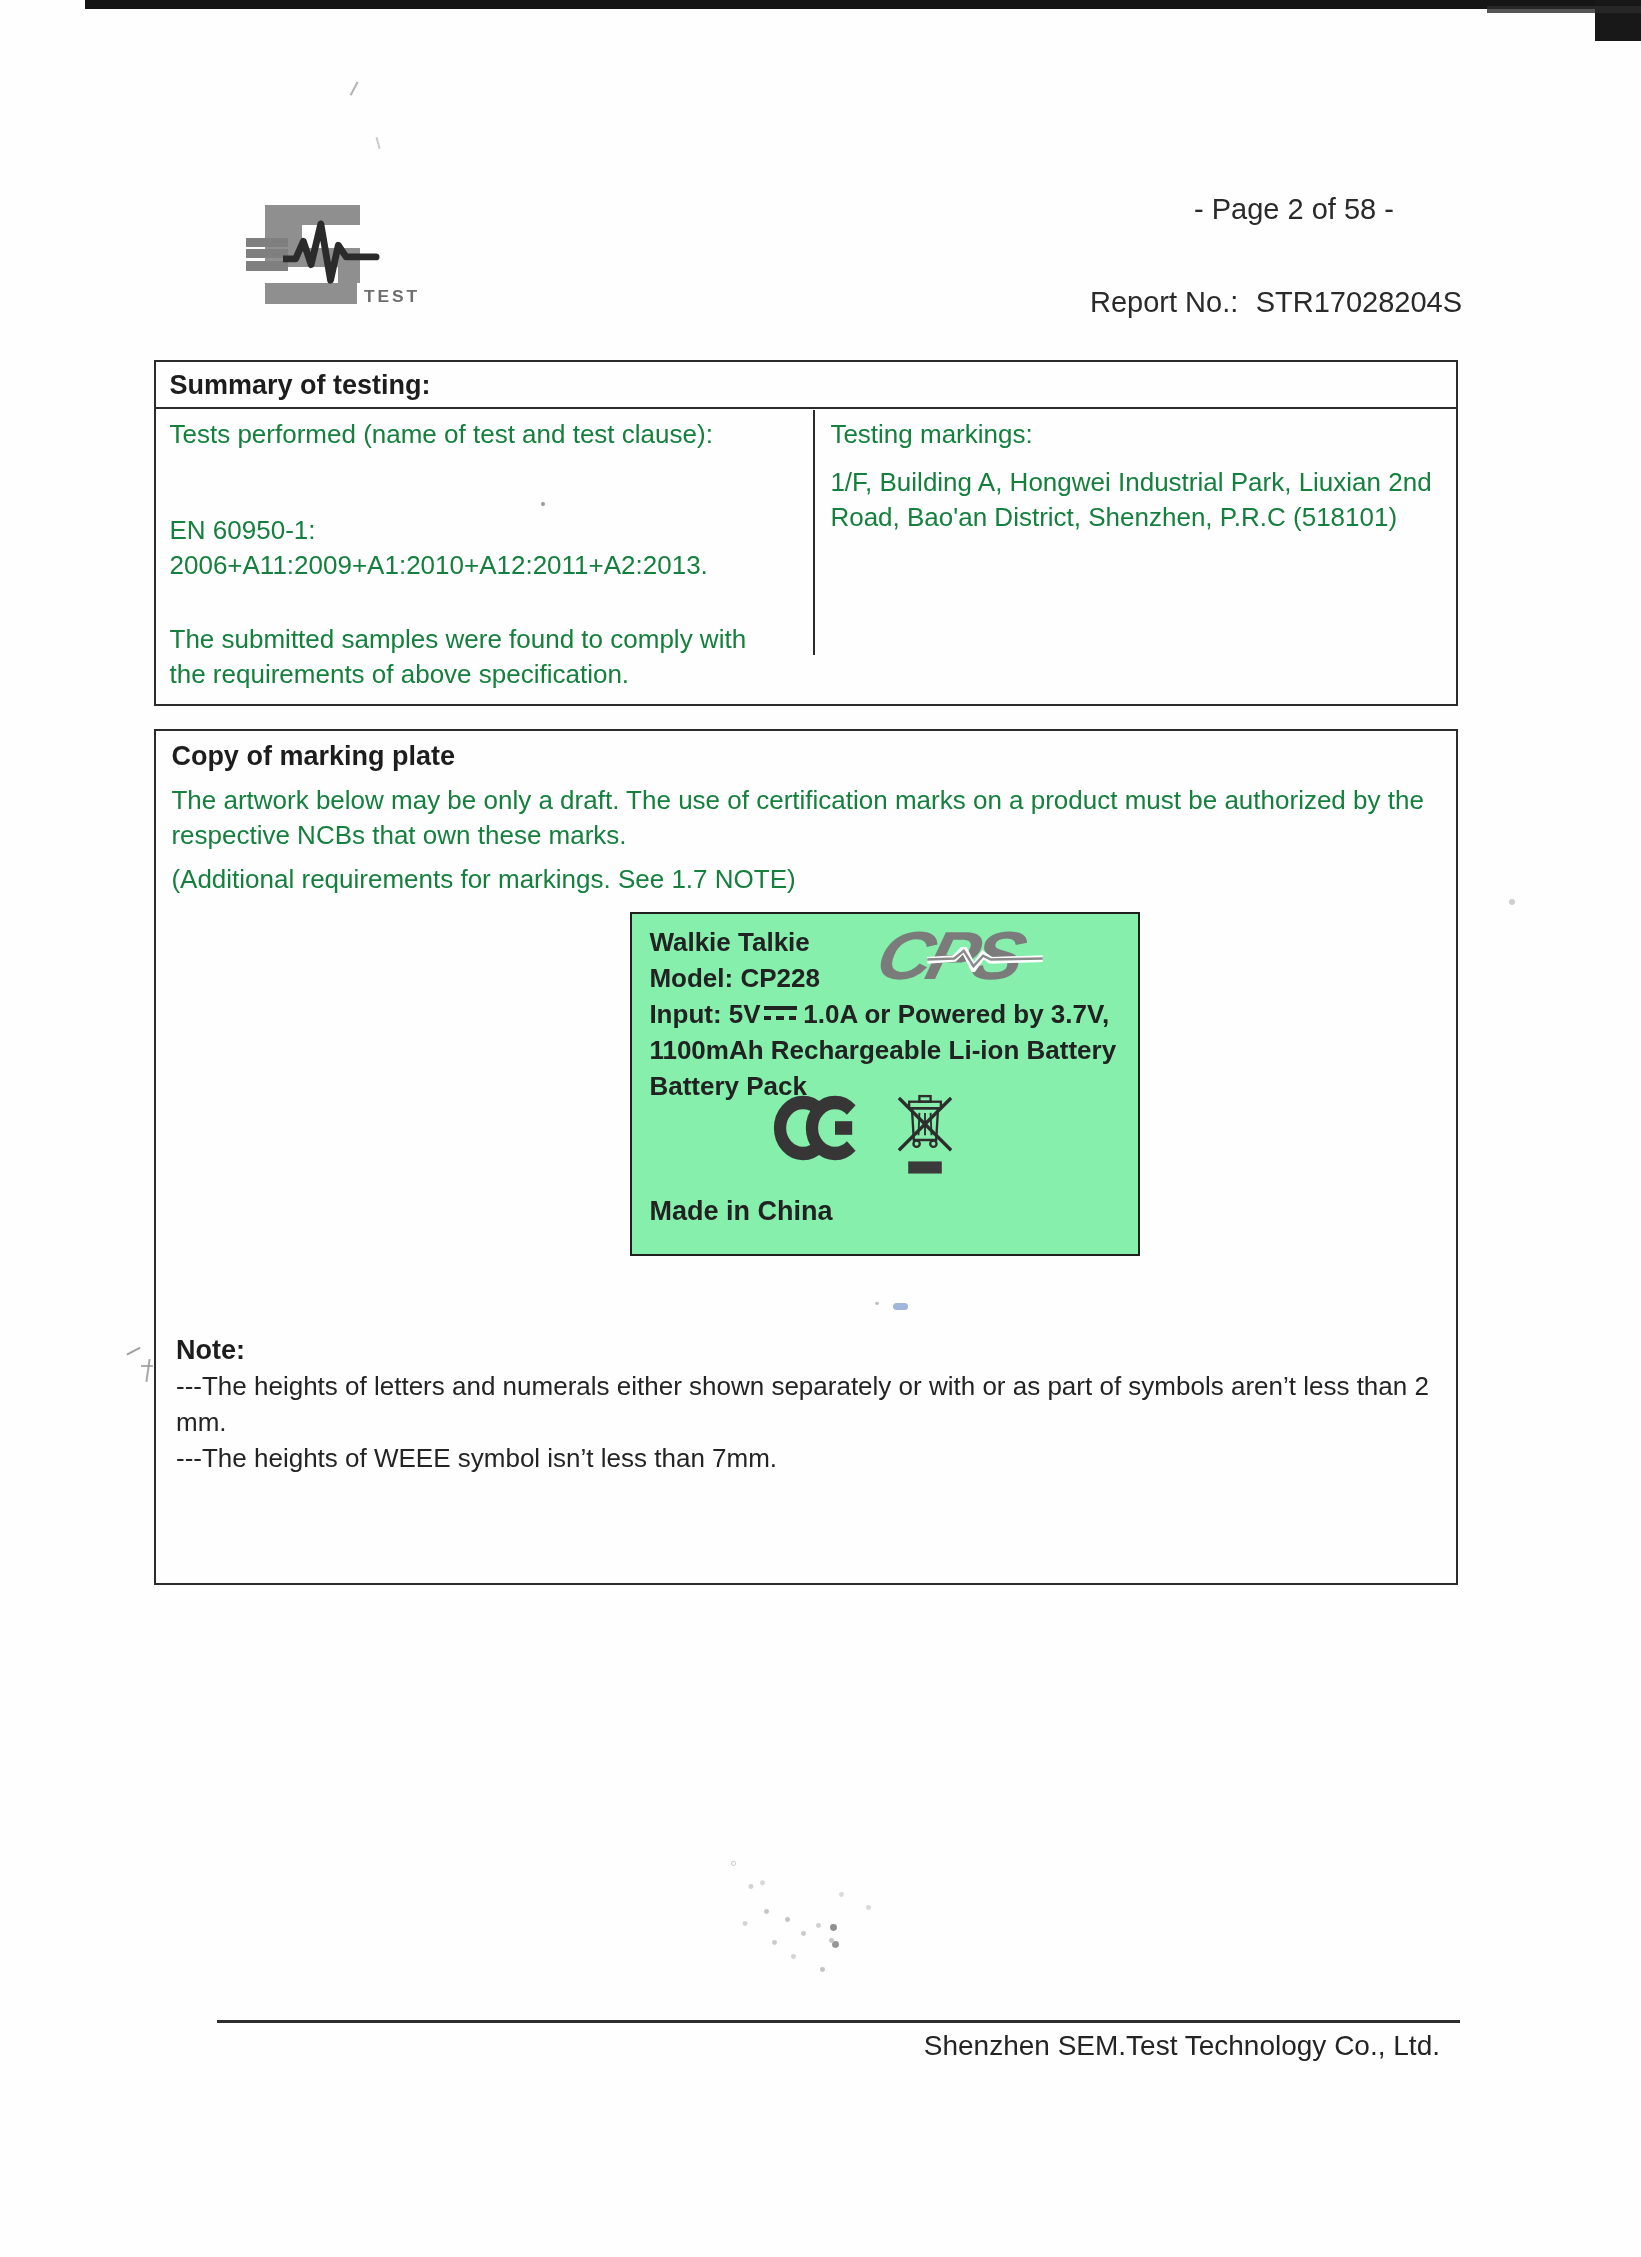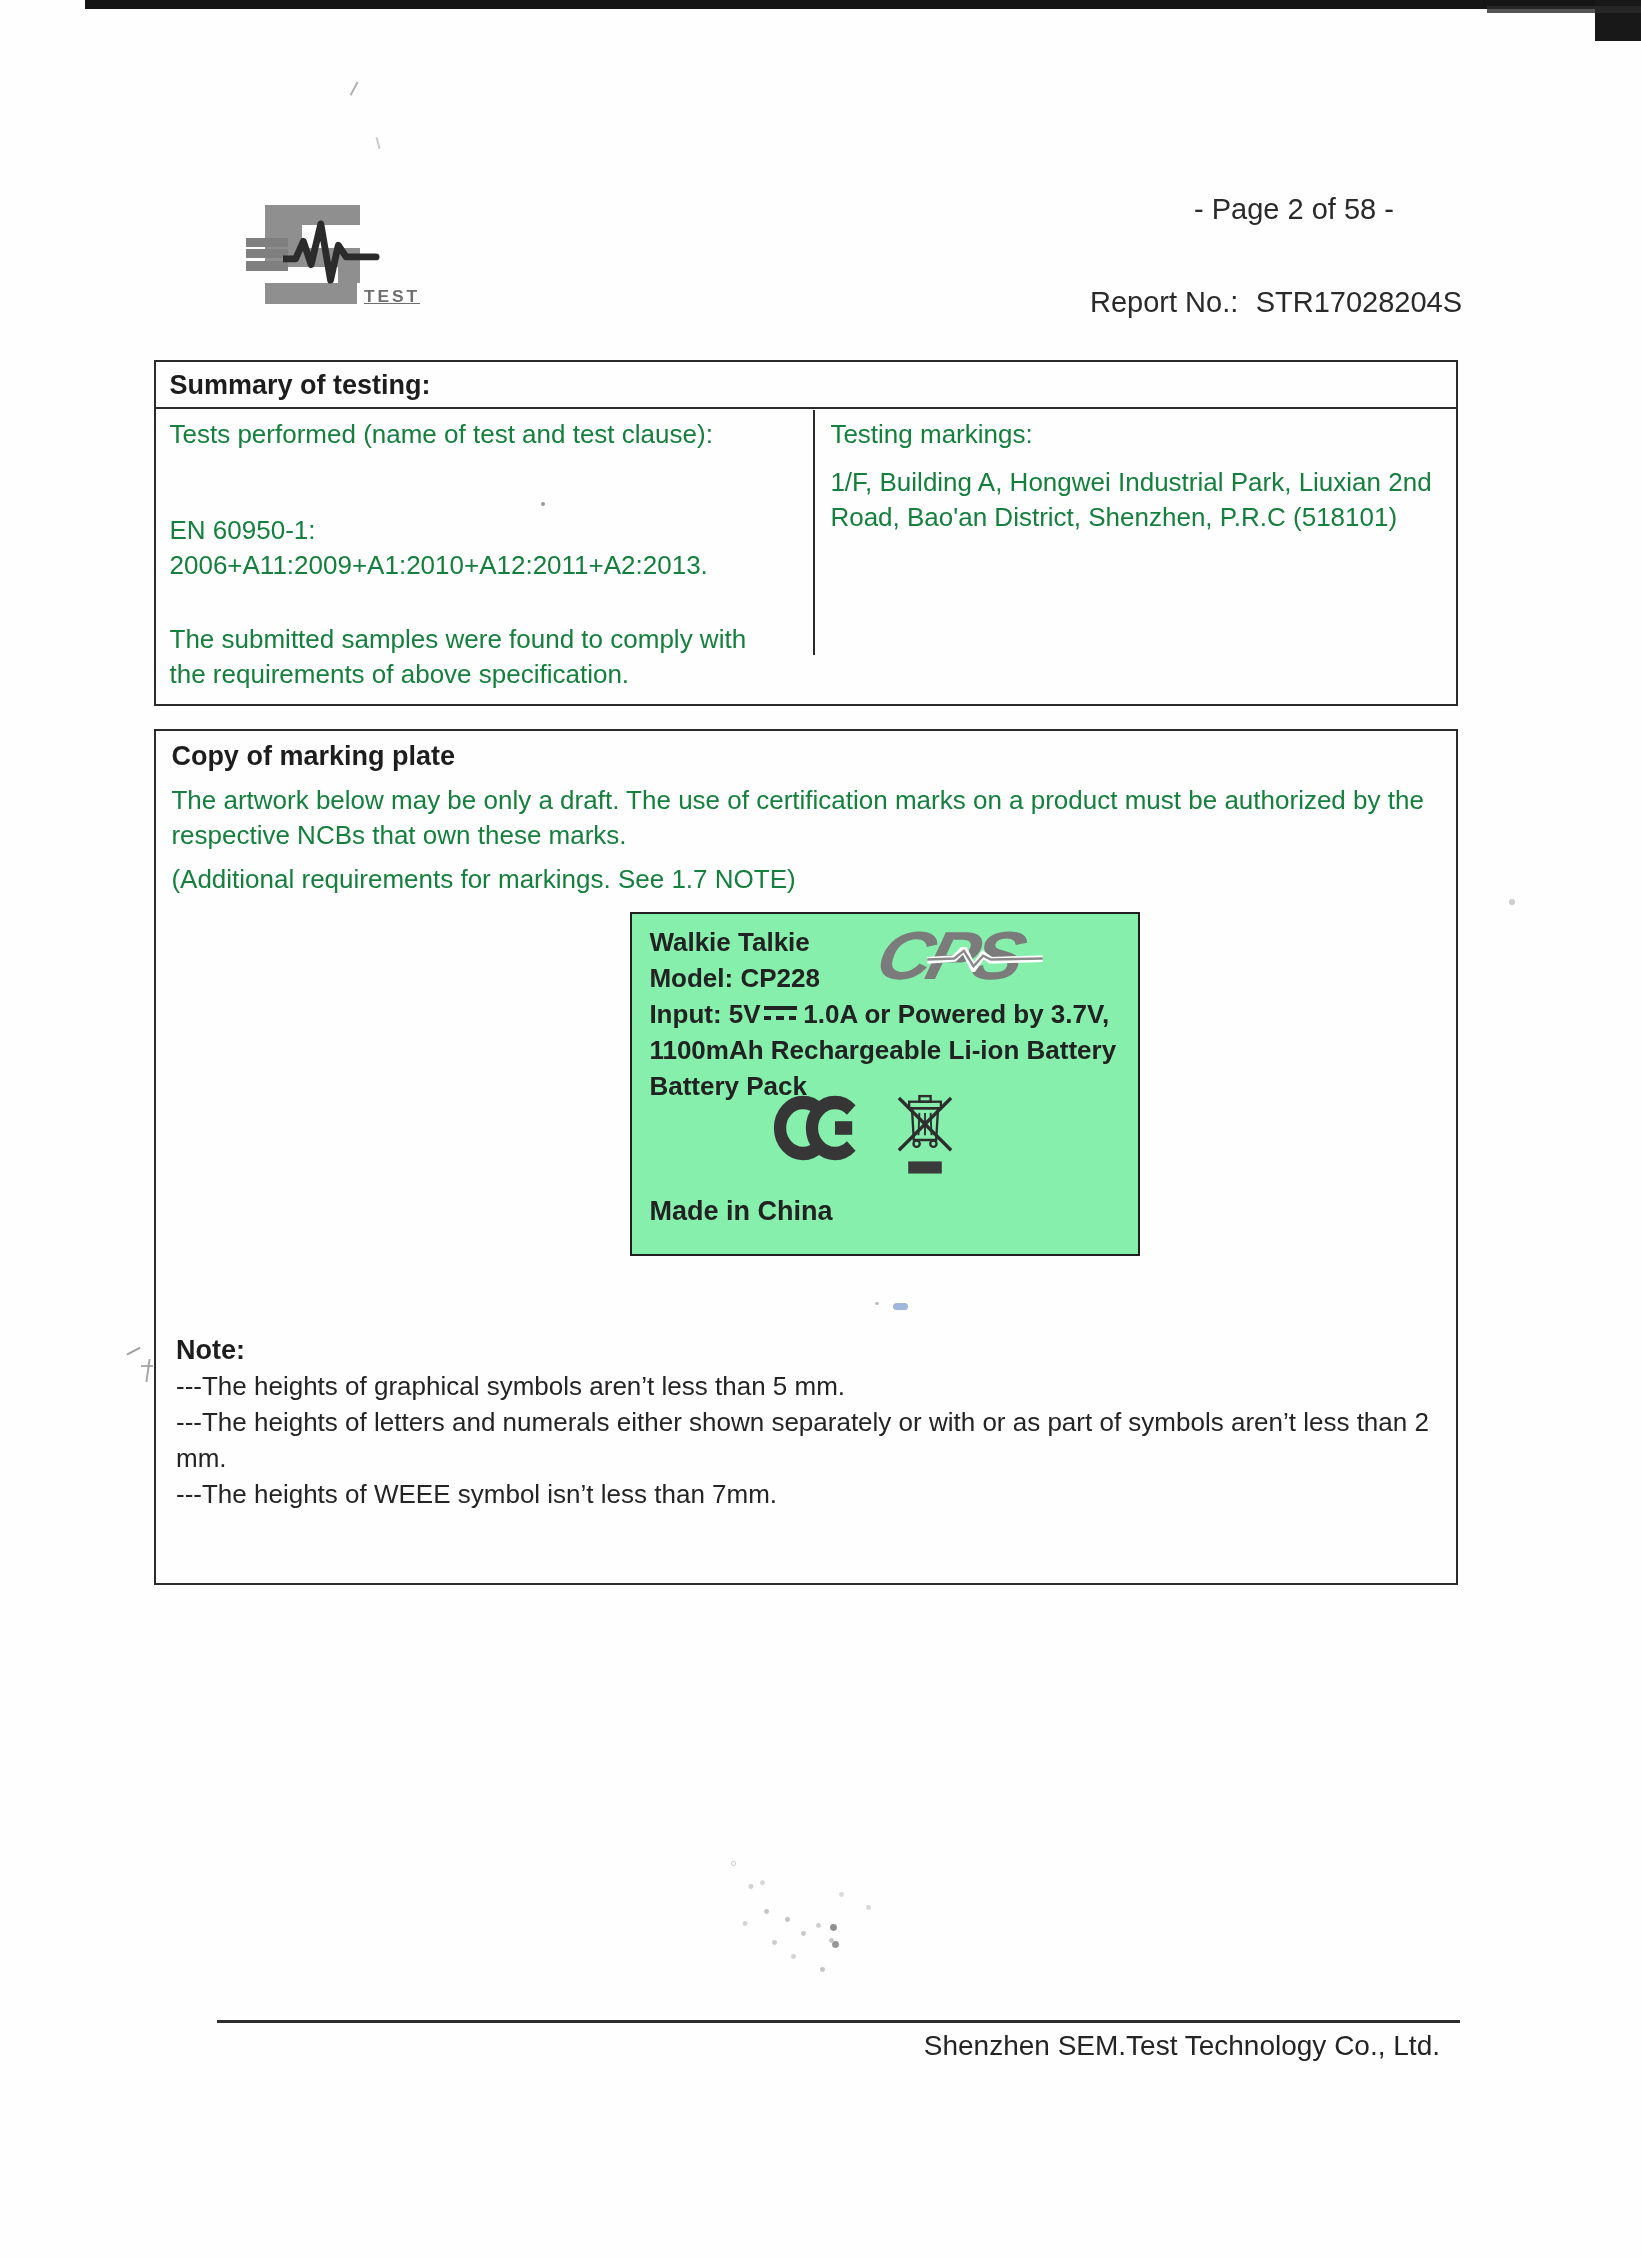--- a/index.html
+++ b/index.html
@@ -36,21 +36,21 @@
   .logo .b-top{left:21px;top:3.9px;width:95px;height:20px;}
   .logo .b-left{left:21px;top:24px;width:37px;height:42px;}
   .logo .b-mid{left:46px;top:47px;width:70px;height:19.3px;}
   .logo .b-right{left:94px;top:63px;width:22px;height:19.3px;}
   .logo .b-bottom{left:21px;top:82px;width:92px;height:21px;}
   .logo .s1{left:1.9px;top:37px;width:42px;height:8.7px;background:#7f7f7f;}
   .logo .s2{left:1.9px;top:48px;width:42px;height:8.7px;background:#7f7f7f;}
   .logo .s3{left:1.9px;top:60px;width:42px;height:9.7px;background:#7f7f7f;}
   .logo .wave{position:absolute;left:39px;top:17.4px;}
   .logo .test-word{position:absolute;left:120px;top:85px;font-size:17.4px;font-weight:bold;
-    color:#6e6e6e;letter-spacing:2.9px;text-decoration:underline;}
+    color:#6e6e6e;letter-spacing:2.9px;}
 
   
   .page-indicator{left:1149px;top:193px;width:290px;font-size:29px;text-align:center;color:#2a2a2a;}
   .report-line{left:1050px;top:286px;font-size:29px;color:#2a2a2a;white-space:nowrap;margin-left:40px;}
   .report-line .val{margin-left:17.4px;}
 
   
   .summary-table{left:154px;top:360px;width:1300px;height:342px;border:2.9px solid #2b2b2b;}
   .summary-title{position:absolute;left:0;top:0;width:100%;height:45px;border-bottom:2.9px solid #2b2b2b;}
   .summary-title .t{position:absolute;left:13.5px;top:7.7px;font-size:27px;font-weight:bold;color:#1d1d1d;}
@@ -189,21 +189,20 @@
       <line x1="2" y1="15" x2="58" y2="71" stroke="#2d2d2d" stroke-width="3.5"></line>
       <line x1="58" y1="15" x2="2" y2="71" stroke="#2d2d2d" stroke-width="3.5"></line>
       <rect x="12" y="83" width="36" height="13" fill="#3a3a3a"></rect>
     </svg>
 
     <div class="origin">Made in China</div>
   </div>
 
   <div class="abs note-block">
     <div class="note-title">Note:</div>
-    <div class="note-line">---The heights of graphical symbols aren’t less than 5 mm.</div>
     <div class="note-line">---The heights of letters and numerals either shown separately or with or as part of symbols aren’t less than 2 mm.</div>
     <div class="note-line">---The heights of WEEE symbol isn’t less than 7mm.</div>
   </div>
 
   <div class="abs footer-line"></div>
   <div class="abs footer-text">Shenzhen SEM.Test Technology Co., Ltd.</div>
 
 </div>
 
 

